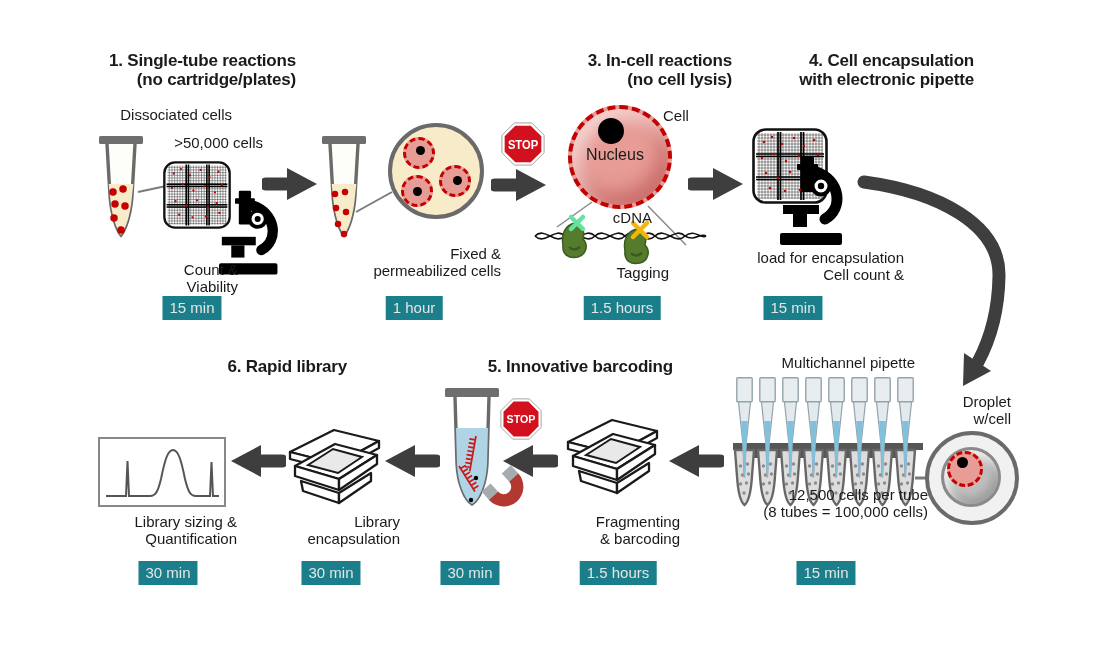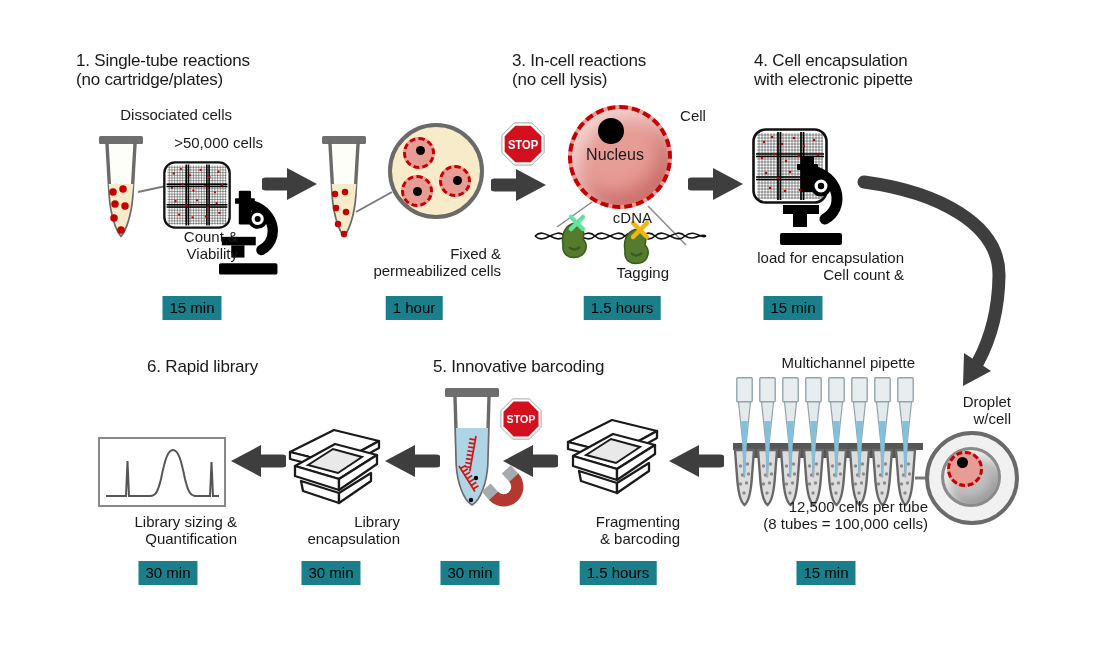--- a/index.html
+++ b/index.html
@@ -5,23 +5,23 @@
   :root{
     --badge_teal:#1A7F8A; --arrow_gray:#3E3E3E; --stop_red:#D2101E;
     --cell_pink:#E79C96; --dash_red:#C40000; --liquid_cream:#F7EBC9;
     --liquid_blue:#AFD4E6; --enzyme_green:#557C2D; --tag_green:#66E2A0;
     --tag_orange:#F4B60B; --magnet_red:#B23830;
   }
   html,body{margin:0;padding:0;background:#fff}
   .stage{position:relative;width:1100px;height:645px;background:#fff;overflow:hidden;
          font-family:"Liberation Sans",sans-serif;color:#1a1a1a}
   .abs{position:absolute}
-  .title{font-weight:400;font-size:17px;line-height:19px;text-align:left;letter-spacing:-.2px}
+  .title{font-weight:700;font-size:17px;line-height:19px;text-align:right;letter-spacing:-.2px}
   .cap{font-size:15px;line-height:16.5px;text-align:right}
-  .badge{background:var(--badge_teal);color:#000000;font-size:15px;line-height:24px;
+  .badge{background:var(--badge_teal);color:#e5e5e5;font-size:15px;line-height:24px;
          padding:0 7px;display:inline-block;white-space:nowrap;transform:translateX(-50%)}
   .arrow-shape{fill:var(--arrow_gray)}
   .arrow-stroke{stroke:var(--arrow_gray)}
   .blk{fill:#000}
   .thermo-f{fill:#fff;stroke:#1a1a1a;stroke-width:2.3;stroke-linejoin:round}
   .fixcell{position:absolute;box-sizing:border-box;border:3px dashed var(--dash_red);
            border-radius:50%;background:var(--cell_pink)}
   .nucdot{position:absolute;background:#000;border-radius:50%}
   svg{display:block}
 </style>
@@ -68,21 +68,21 @@
     <rect class="blk" x="21" y="0" width="13" height="36" rx="1.5"></rect>
     <rect class="blk" x="17" y="8" width="21" height="6" rx="1"></rect>
     <path d="M36 16 C60 24 64 52 45 63" fill="none" stroke="#000" stroke-width="11" stroke-linecap="round"></path>
     <circle cx="41" cy="30" r="8.5" fill="#fff" stroke="#000" stroke-width="4"></circle>
     <circle class="blk" cx="41" cy="30" r="3.2"></circle>
     <rect class="blk" x="3" y="49" width="36" height="9"></rect>
     <rect class="blk" x="13" y="58" width="14" height="13"></rect>
     <rect class="blk" x="0" y="77" width="62" height="12" rx="2"></rect>
   </svg>
 
-  <div class="abs cap" style="left:118px;top:229px;width:120px">
+  <div class="abs cap" style="left:118px;top:262px;width:120px">
     <div>Count &amp;</div>
     <div>Viability</div>
   </div>
   <div class="abs badge" style="left:192px;top:296px">15 min</div>
 
   <svg class="abs" style="left:262px;top:167px" width="56" height="34" viewBox="0 0 56 34">
     <path d="M4 17 H27" class="arrow-stroke" stroke-width="13" stroke-linecap="round" fill="none"></path>
     <polygon points="25,1 55,17 25,33" class="arrow-shape"></polygon>
   </svg>
 
@@ -127,21 +127,21 @@
   <div class="abs title" style="left:512px;top:51px;width:220px">
     <div>3. In-cell reactions</div>
     <div>(no cell lysis)</div>
   </div>
 
   <div class="abs" style="left:568px;top:105px;width:104px;height:104px;box-sizing:border-box;
        border:4px dashed var(--dash_red);border-radius:50%;background:var(--cell_pink);
        box-shadow:inset 8px 10px 16px rgba(255,255,255,.55), inset -8px -12px 18px rgba(170,55,55,.45)"></div>
   <div class="abs" style="left:598px;top:118px;width:26px;height:26px;border-radius:50%;background:#000"></div>
   <div class="abs lbl-sm" style="left:575px;top:146px;width:80px;text-align:center">Nucleus</div>
-  <div class="abs cap" style="left:663px;top:108px;width:60px;text-align:center">Cell</div>
+  <div class="abs cap" style="left:663px;top:108px;width:60px;text-align:left">Cell</div>
 
   <svg class="abs" style="left:533px;top:206px" width="175" height="62" viewBox="0 0 175 62">
     <path d="M2 30 C12 20 22 40 32 30 C42 20 52 40 62 30 C72 20 82 40 92 30 C102 20 112 40 122 30 C132 20 142 40 152 30 C162 22 168 34 173 30" fill="none" stroke="#111" stroke-width="1.6"></path>
     <path d="M2 30 C12 40 22 20 32 30 C42 40 52 20 62 30 C72 40 82 20 92 30 C102 40 112 20 122 30 C132 40 142 20 152 30 C162 36 168 26 173 30" fill="none" stroke="#111" stroke-width="1.6"></path>
     <g>
       <path d="M42 17 C50 19 52 26 50 33 C56 39 53 49 45 51 C35 53 29 48 30 39 C28 28 32 19 42 17 Z" style="fill:var(--enzyme_green)" stroke="#3C5A1F" stroke-width="1.5"></path>
       <path d="M36 41 Q41 46 47 41" fill="none" stroke="#3C5A1F" stroke-width="2.4"></path>
     </g>
     <g>
       <path d="M104 23 C112 25 114 32 112 39 C118 45 115 55 107 57 C97 59 91 54 92 45 C90 34 94 25 104 23 Z" style="fill:var(--enzyme_green)" stroke="#3C5A1F" stroke-width="1.5"></path>
@@ -223,21 +223,21 @@
     <use href="#ptip" x="3" y="0"></use>
       <use href="#ptip" x="26" y="0"></use>
       <use href="#ptip" x="49" y="0"></use>
     <use href="#ptip" x="72" y="0"></use>
       <use href="#ptip" x="95" y="0"></use>
       <use href="#ptip" x="118" y="0"></use>
     <use href="#ptip" x="141" y="0"></use>
       <use href="#ptip" x="164" y="0"></use>
   </svg>
 
-  <div class="abs cap" style="left:728px;top:499px;width:200px">
+  <div class="abs cap" style="left:728px;top:487px;width:200px">
     <div>12,500 cells per tube</div>
     <div>(8 tubes = 100,000 cells)</div>
   </div>
   <div class="abs badge" style="left:826px;top:561px">15 min</div>
 
   <div class="abs cap" style="left:931px;top:394px;width:80px">
     <div>Droplet</div>
     <div>w/cell</div>
   </div>
 

